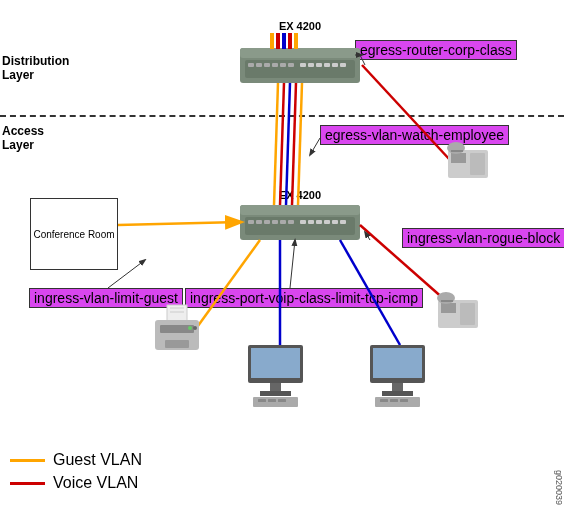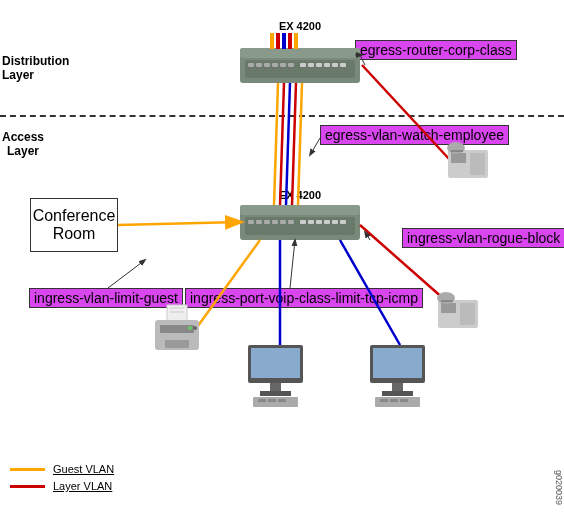--- a/index.html
+++ b/index.html
@@ -26,22 +26,21 @@
       font-size: 12px;
       left: 2px;
     }
 
     .distribution-label {
       top: 10px;
       margin-top: 44px;
     }
 
     .access-label {
-      top: 130px;
-      text-align: center;
+      top: 124px;
     }
 
     
     .divider {
       position: absolute;
       top: 115px;
       left: 0;
       width: 564px;
       border-top: 2px dashed #333;
     }
@@ -53,28 +52,28 @@
       left: 0;
       width: 564px;
       height: 515px;
     }
 
     .conf-room-box {
       position: absolute;
       top: 198px;
       left: 30px;
       width: 88px;
-      height: 54px;
+      height: 72px;
       border: 1px solid #333;
       background: #fff;
       display: flex;
       align-items: center;
       justify-content: center;
       text-align: center;
-      font-size: 16px;
+      font-size: 10px;
     }
 
     
     .legend {
       position: absolute;
       bottom: 18px;
       left: 10px;
     }
 
     .legend-item {
@@ -83,22 +82,21 @@
       margin-bottom: 5px;
     }
 
     .legend-line {
       width: 35px;
       height: 3px;
       margin-right: 8px;
     }
 
     .legend-text {
-      font-size: 11px;
-      text-decoration: underline;
+      font-size: 16px;
     }
 
     
     .watermark {
       position: absolute;
       bottom: 10px;
       right: 10px;
       font-size: 9px;
       color: #555;
       transform: rotate(90deg);
@@ -312,21 +310,21 @@
 
   </svg>
 
   <div class="legend">
     <div class="legend-item">
       <div class="legend-line" style="background-color: #FFA500;"></div>
       <span class="legend-text">Guest VLAN</span>
     </div>
     <div class="legend-item">
       <div class="legend-line" style="background-color: #CC0000;"></div>
-      <span class="legend-text">Layer VLAN</span>
+      <span class="legend-text">Voice VLAN</span>
     </div>
   </div>
 
   <div class="watermark">
     <span>g020039</span>
   </div>
 
 </div>
 
 </body></html>

